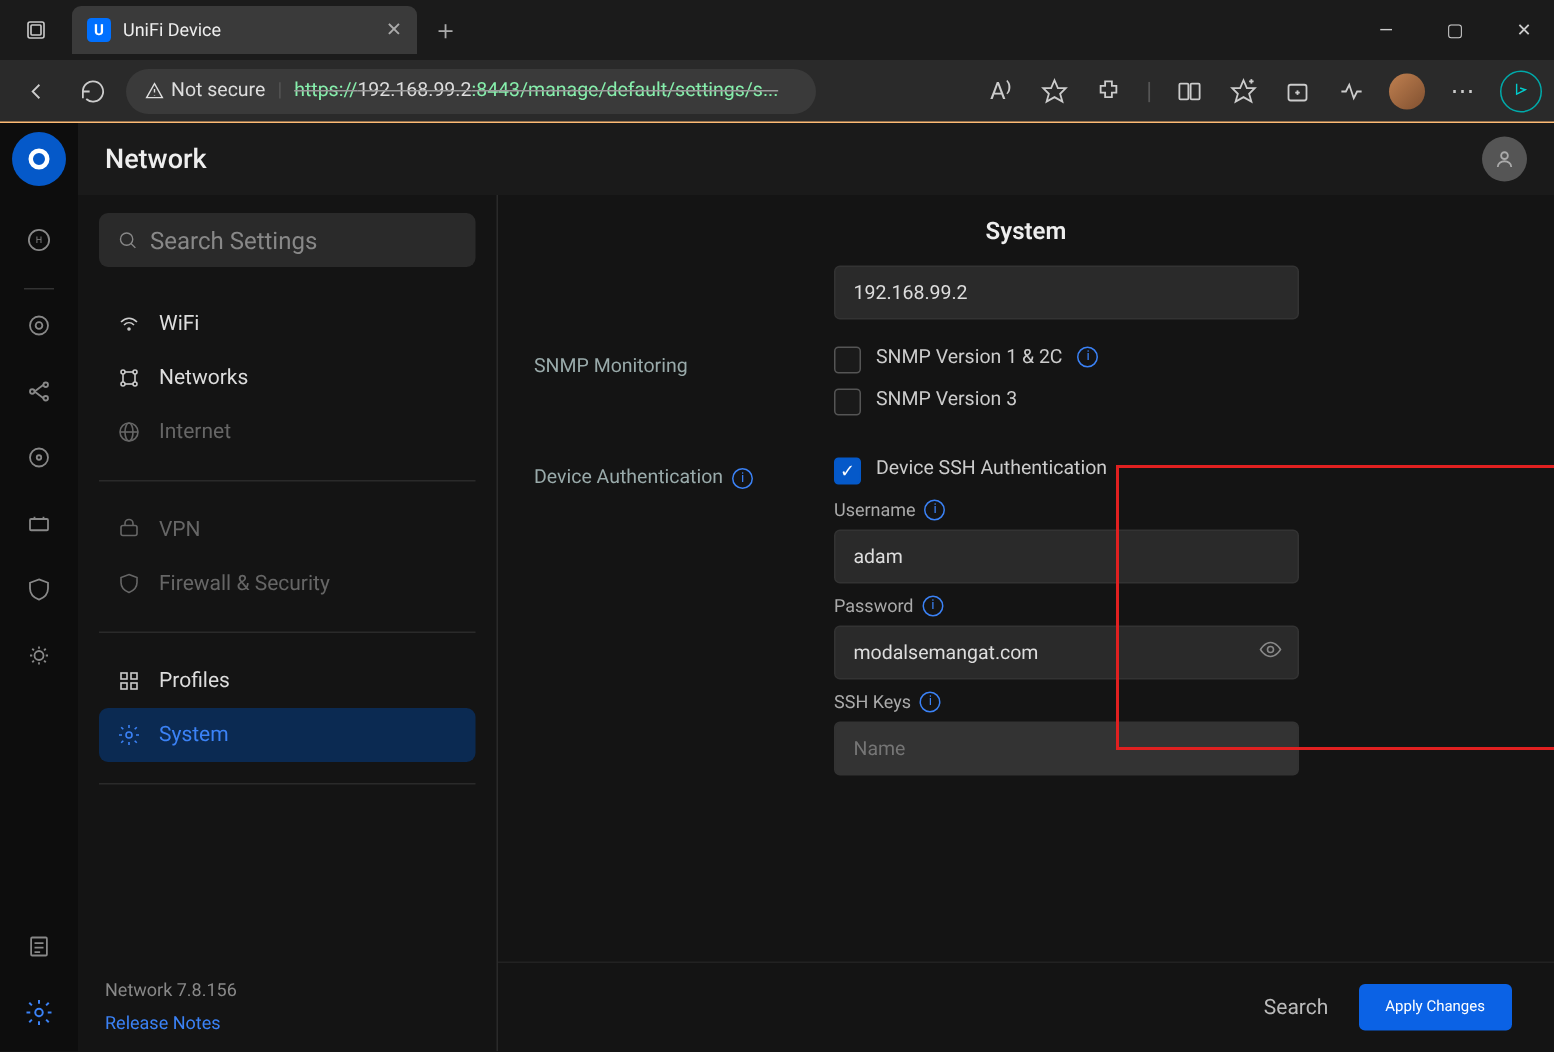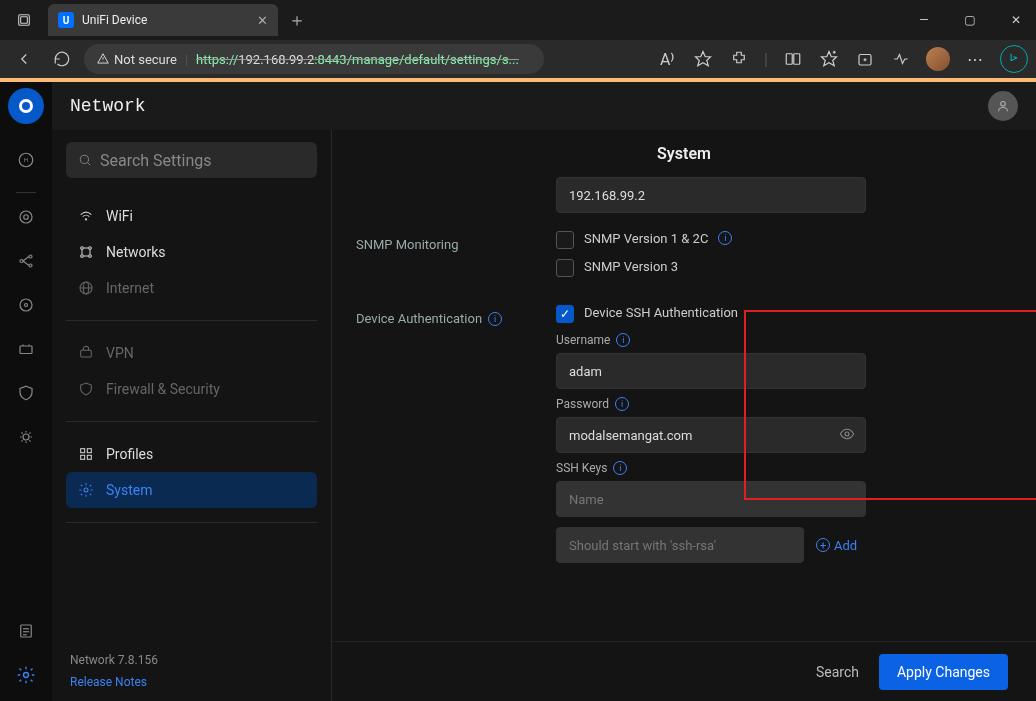--- a/index.html
+++ b/index.html
@@ -9,21 +9,21 @@
 .titlebar { height: 40px; background: #1b1b1b; display: flex; align-items: center; padding: 0 8px; }
 .tab-chip { display:flex; align-items:center; background:#3a3a3a; border-radius:6px 6px 0 0; height:32px; padding:0 10px; margin-left:8px; gap:8px; width:230px;}
 .tab-chip .favicon { width:16px;height:16px;background:#0070ff;border-radius:3px;display:flex;align-items:center;justify-content:center;color:#fff;font-size:10px;font-weight:bold;}
 .tab-chip .label { font-size:12px; color:#eee; flex:1;}
 .tab-chip .x { color:#aaa; font-size:13px;}
 .newtab { color:#aaa; font-size:18px; margin-left:10px;}
 .winbtns { margin-left:auto; display:flex; gap:22px; color:#ccc; font-size:12px;}
 .winbtns span{ width:24px; text-align:center; }
 
 
-.addrbar { height: 42px; background: #2a2a2a; display:flex; align-items:center; padding:0 8px; gap:6px; border-bottom:4px solid #fdba74;}
+.addrbar { height: 42px; background: #2a2a2a; display:flex; align-items:center; padding:0 8px; gap:6px; border-bottom:1px solid #fdba74;}
 .navbtn { width:32px; height:32px; display:flex; align-items:center; justify-content:center; border-radius:4px;}
 .navbtn svg{stroke:#ccc;}
 .addr { flex:0 0 460px; height:30px; background:#3a3a3a; border-radius:15px; display:flex; align-items:center; padding:0 12px; gap:8px; color:#bbb; font-size:13px; overflow:hidden;}
 .addr .warn { display:flex; align-items:center; gap:4px; color:#ddd;}
 .addr .url { color:#999; white-space:nowrap; overflow:hidden; text-overflow:ellipsis; text-decoration:line-through; }
 .addr .url .dark { color:#86efac;}
 .addr .url .light { color:#ddd;}
 .right-icons { display:flex; gap:14px; margin-left:auto; align-items:center;}
 .right-icons .ic { width:22px;height:22px;display:flex;align-items:center;justify-content:center;color:#ccc;}
 .avatar { width:24px;height:24px;border-radius:50%;background:linear-gradient(135deg,#c08050,#805030);}
@@ -34,21 +34,21 @@
 .railA { width:52px; background:#0d0d0d; display:flex; flex-direction:column; align-items:center; padding-top:6px;}
 .railA .logo { width:36px;height:36px;border-radius:50%;background:#0559c9;display:flex;align-items:center;justify-content:center;margin-bottom:18px;}
 .railA .logo .inner{width:14px;height:14px;border-radius:50%;border:3px solid #fff;}
 .railA .ri { width:36px;height:36px;border-radius:8px;display:flex;align-items:center;justify-content:center;margin-bottom:8px;color:#888;}
 .railA .ri svg{stroke:currentColor;}
 .railA .spacer{flex:1;}
 .railA .gear{color:#3b82f6;}
 
 .appbody { flex:1; display:flex; flex-direction:column; background:#141414;}
 .apphdr { height:48px; display:flex; align-items:center; padding:0 18px; background:#1a1a1a;}
-.apphdr .title { font-size:18px; color:#eee; font-weight:500;font-family:Liberation Mono, monospace;}
+.apphdr .title { font-size:18px; color:#eee; font-weight:500;}
 .apphdr .user{ margin-left:auto; width:30px;height:30px;border-radius:50%;background:#555;display:flex;align-items:center;justify-content:center;}
 
 .cols { flex:1; display:flex; overflow:hidden;}
 .sidebar { width:280px; background:#141414; border-right:1px solid #2a2a2a; padding:12px 14px; display:flex; flex-direction:column;}
 .search { height:36px; background:#2a2a2a; border-radius:6px; display:flex; align-items:center; padding:0 12px; gap:8px; color:#888; margin-bottom:20px;}
 .navgrp { display:flex; flex-direction:column; }
 .navitem { display:flex; align-items:center; gap:12px; padding:10px 12px; border-radius:6px; color:#ddd; font-size:14px; }
 .navitem.dim { color:#666; }
 .navitem.sel { background:#0b2a52; color:#3b82f6; }
 .navitem .ic{width:16px;display:flex;justify-content:center;}
@@ -72,21 +72,21 @@
 .fldlbl{font-size:12px;color:#aaa;margin:8px 0 6px 0;display:flex;align-items:center;gap:6px;}
 .info{width:14px;height:14px;border:1px solid #3b82f6;border-radius:50%;display:inline-flex;align-items:center;justify-content:center;font-size:9px;color:#3b82f6;}
 .addlink{color:#3b82f6;font-size:13px;display:flex;align-items:center;gap:4px;margin-left:12px;}
 .sshrow{display:flex;align-items:center;}
 .sshrow .inp{flex:0 0 248px;}
 
 .highlight{border:2px solid #e02020;position:absolute;left:412px;top:180px;width:525px;height:190px;pointer-events:none;}
 
 .footer{position:absolute;bottom:0;left:0;right:0;height:60px;display:flex;align-items:center;justify-content:flex-end;padding:0 28px;gap:20px;background:#141414;border-top:1px solid #222;}
 .btn-cancel{color:#bbb;font-size:14px;}
-.btn-apply{background:#0b62e5;color:#fff;font-size:14px;padding:10px 18px;border-radius:4px;}
+.btn-apply{background:#0b62e5;color:#fff;font-size:10px;padding:10px 18px;border-radius:4px;}
 
 svg{fill:none;stroke-width:1.6;}
 </style>
 </head>
 <body>
 
 <div class="titlebar">
   <div class="navbtn">
     <svg width="16" height="16" viewBox="0 0 24 24">
         <rect x="4" y="4" width="16" height="16" rx="2"></rect>
@@ -413,29 +413,20 @@
                     </svg></span>
                 </div>
               <div class="fldlbl">
                   <span>SSH Keys</span>
                   <span class="info">i</span>
                 </div>
               <div class="inp" style="background:#333">
                   <input placeholder="Name" style="">
                 </div>
               <div style="height:10px"></div>
-              <div class="sshrow">
-                <div class="inp" style="background:#333">
-                    <input placeholder="Should start with 'ssh-rsa'" style="">
-                  </div>
-                <span class="addlink">
-                    <span style="border:1px solid #3b82f6;border-radius:50%;width:14px;height:14px;display:inline-flex;align-items:center;justify-content:center;font-size:11px">+</span>
-                    <span>Add</span>
-                  </span>
-              </div>
             </div>
           </div>
         </div>
 
         <div class="highlight"></div>
 
         <div class="footer">
           <div class="btn-cancel">Search</div>
           <div class="btn-apply">Apply Changes</div>
         </div>

